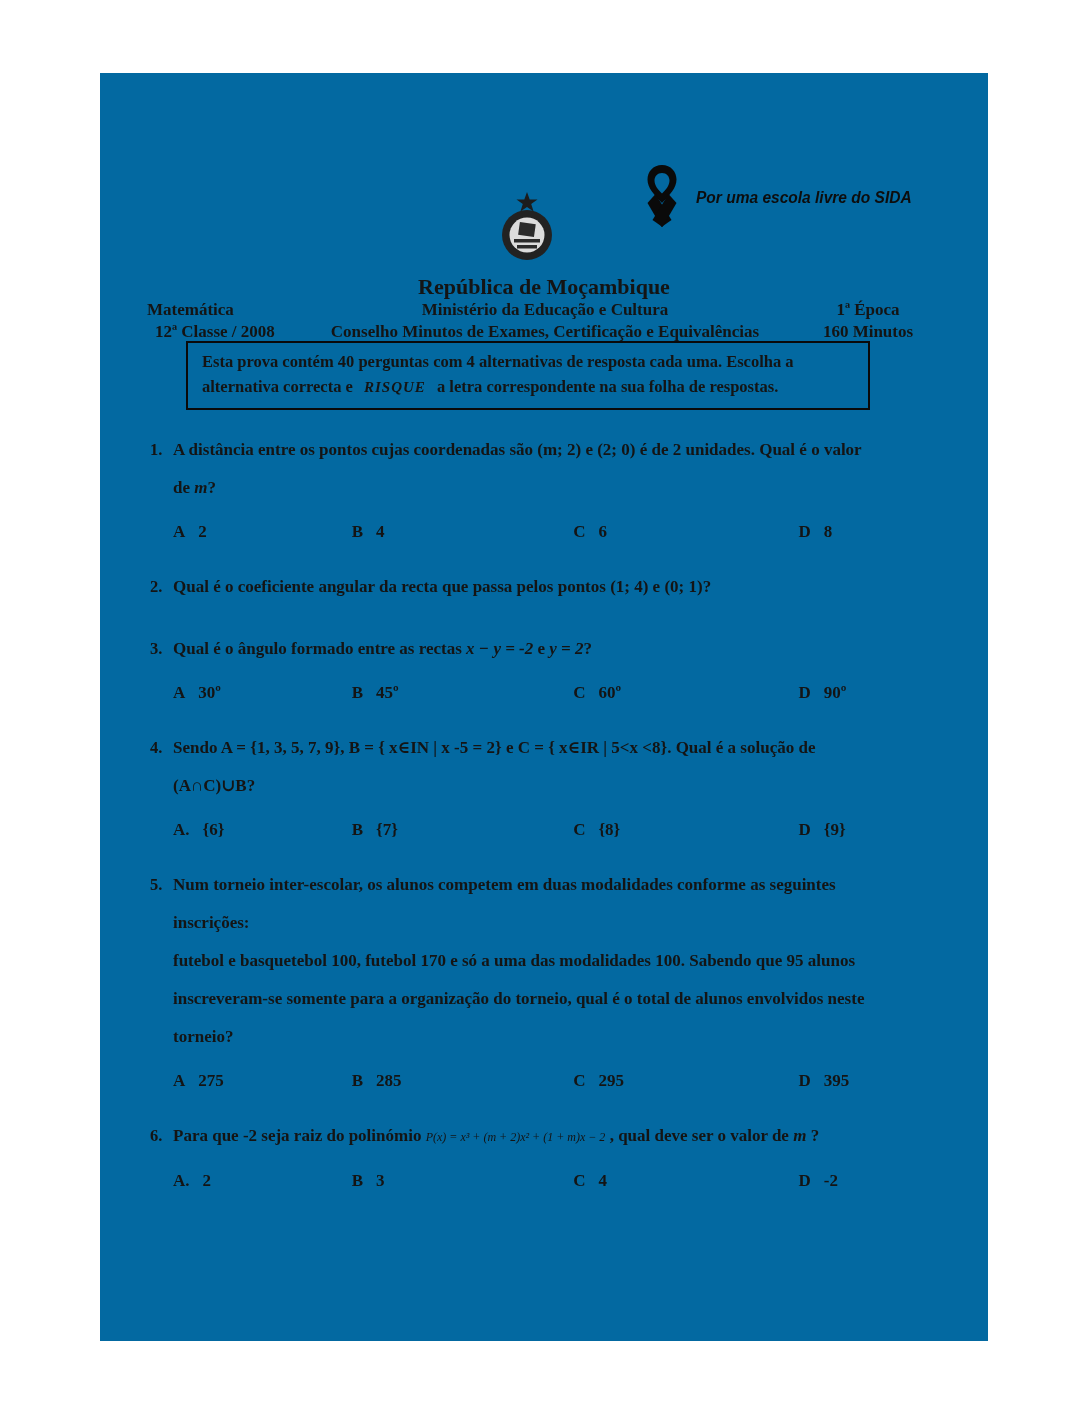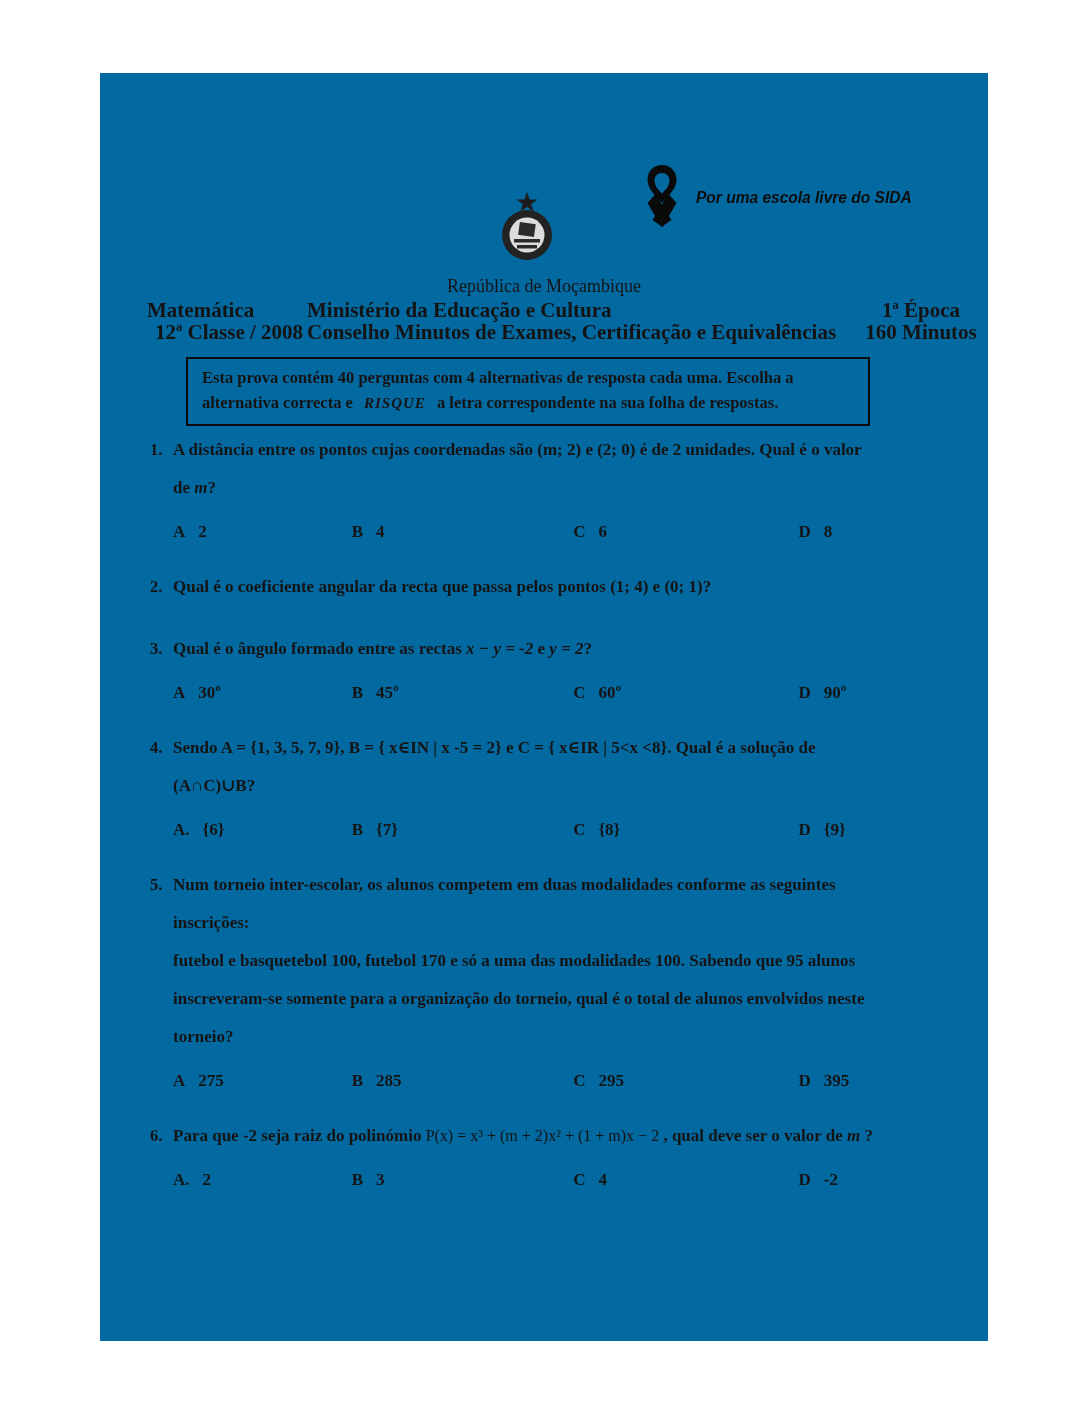--- a/index.html
+++ b/index.html
@@ -25,43 +25,43 @@
     font-size:16px; white-space:nowrap;
     margin:26px 0 0 2px;
     transform:scaleX(0.97);
     transform-origin:left center;
     color:#0d0d0d;
   }
   
   .emblem { position:absolute; left:396px; top:117px; width:62px; height:80px; }
   
   .header { position:absolute; left:0; top:202px; width:100%; }
-  .h-republic { text-align:center; font-weight:400; font-size:18px; line-height:23px; }
+  .h-republic { text-align:center; font-weight:700; font-size:22px; line-height:23px; }
   .h-cols { display:grid; grid-template-columns:160px 1fr 170px; padding:0 35px 0 47px; margin-top:1px; }
-  .h-col div { font-weight:700; font-size:21px; line-height:22px; }
+  .h-col div { font-weight:700; font-size:17px; line-height:22px; }
   .h-col-left div { text-align:left; }
   .h-col-left div:last-child { padding-left:8px; white-space:nowrap; }
-  .h-col-mid div { text-align:left; white-space:nowrap; }
+  .h-col-mid div { text-align:center; white-space:nowrap; }
   .h-col-right div { text-align:center; white-space:nowrap; }
   
   .instructions {
-    position:absolute; left:86px; top:284px; width:684px;
+    position:absolute; left:86px; top:268px; width:684px;
     border:2px solid #0a0a0a;
     padding:6px 14px 8px;
     font-weight:700; font-size:16.5px; line-height:25px;
   }
   .risque { font-style:italic; font-size:15px; letter-spacing:1px; padding:0 7px; }
   
   .questions { position:absolute; left:50px; top:358px; width:800px; }
   .q { display:flex; margin-bottom:24px; }
   .qnum { width:23px; font-size:16.5px; font-weight:700; line-height:38px; flex:none; }
   .qbody { flex:1; font-weight:700; font-size:17px; }
   .qline { line-height:38px; }
   .fml { font-style:italic; }
-  .fml-light { font-weight:400; font-size:16px; }
+  .fml-light { font-style:italic; font-weight:400; font-size:12px; }
   .opts {
     display:grid;
     grid-template-columns:23% 28.5% 29% 19.5%;
     margin-top:13px; line-height:24px;
   }
   .ol { margin-right:13px; }
 </style>
 </head>
 <body>
 

